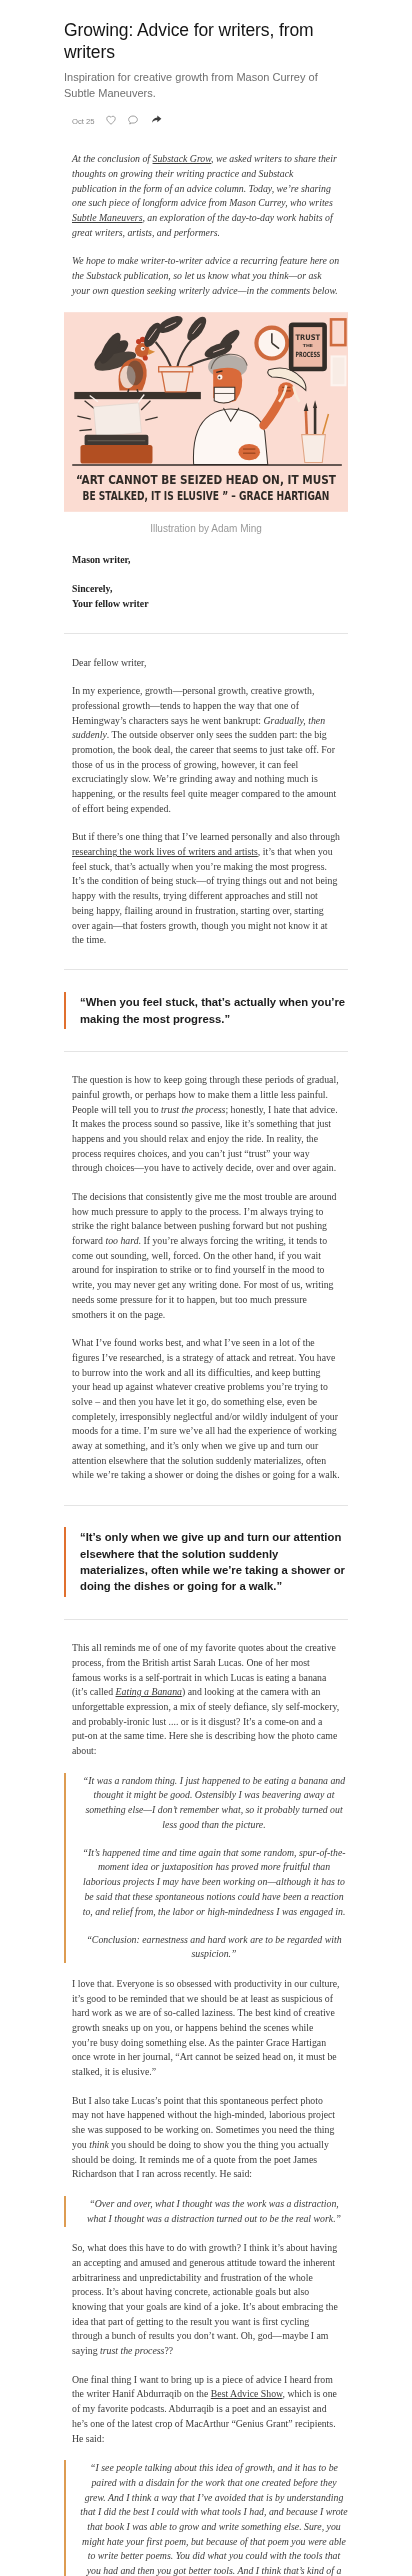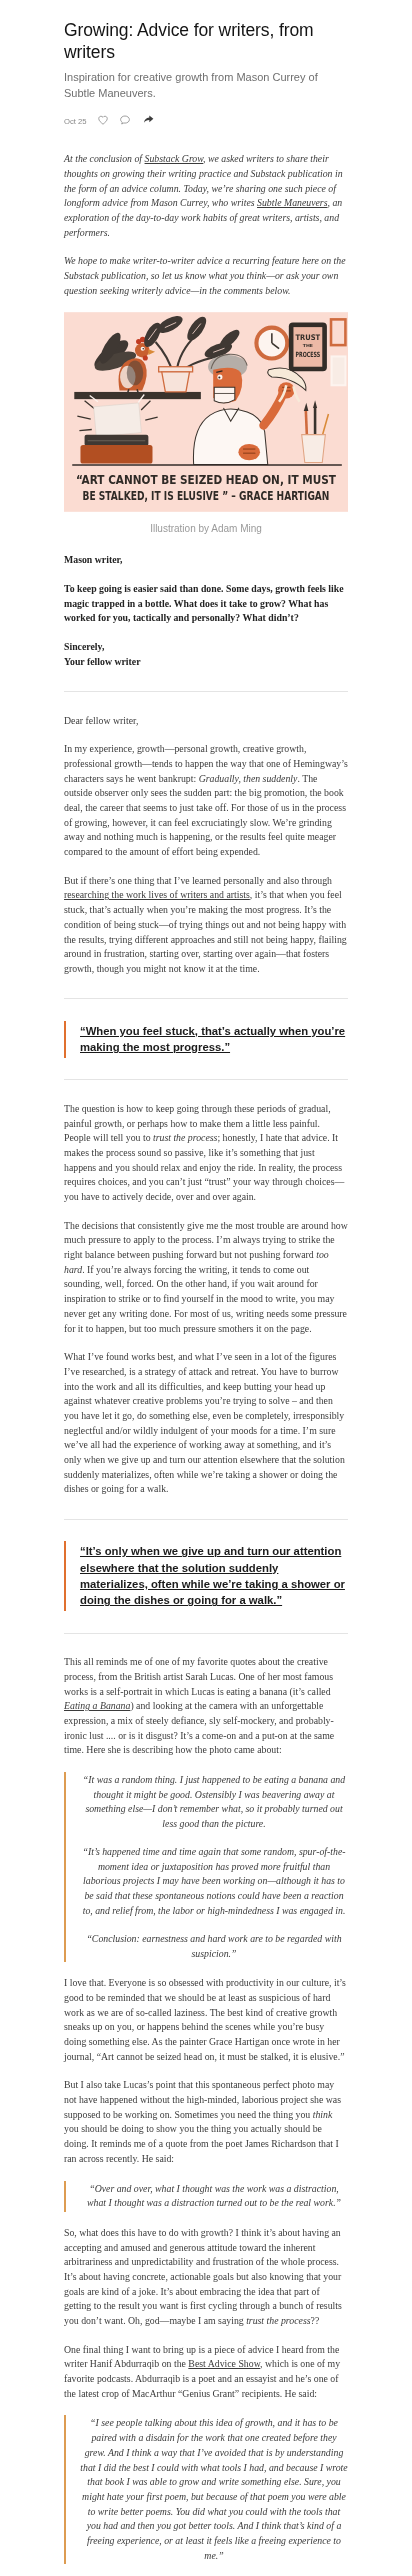--- a/index.html
+++ b/index.html
@@ -2,29 +2,29 @@
 <html style="font-size:8.2px"><head>
 <meta charset="utf-8">
 <style>
   * { box-sizing: border-box; }
   body { margin:0; background:#fff; font-family:"Liberation Sans", sans-serif; color:#1a1a1a; }
   .page { width:412px; margin:0 auto; background:#fff; }
   .content { width:284px; margin:0 auto; padding-top:18.5px; }
 
   h1.title { font-size:17.5px; line-height:1.27; font-weight:400; color:#141414; margin:0 0 7.2px; letter-spacing:-0.1px; }
   .subtitle { font-size:11px; line-height:1.4; color:#6f6f6f; margin:0 0 12.4px; font-weight:400; }
-  .meta-row { display:flex; align-items:center; gap:10.3px; color:#8a8a8a; font-size:7.7px; margin:0 0 23px; }
+  .meta-row { display:flex; align-items:center; gap:10.3px; color:#8a8a8a; font-size:7.7px; margin:0 8px 23px; }
   .icon-btn { background:none; border:none; padding:0; cursor:pointer; display:inline-flex; align-items:center; }
 
-  .para { font-family:"Liberation Serif", serif; font-size:9.8px; line-height:1.5; color:#3b3b3b; margin:0 0 14px; }
+  .para { font-family:"Liberation Serif", serif; font-size:9.8px; line-height:1.5; color:#3b3b3b; margin:0 8px 14px; }
   .para.italic { font-style:italic; }
   .para.bold { font-weight:700; color:#232323; }
   .rule { border:none; border-top:0.5px solid #e4e4e4; margin:21.6px 0; }
 
-  .pullquote { margin:0 0 14px; padding:2.1px 0 2.1px 14px; border-left:2.1px solid #e0702f;text-decoration:underline; }
+  .pullquote { margin:0 0 14px; padding:2.1px 0 2.1px 14px; border-left:2.1px solid #e0702f; }
   .pullquote p { margin:0; font-family:"Liberation Sans", sans-serif; font-weight:700; font-size:11.3px; line-height:1.45; color:#1c1c1c; }
 
   .serif-quote { margin:0 0 14px; padding:1px 0 1px 14px; border-left:2.1px solid #dd9c52;text-align:center; }
   .serif-quote p { font-family:"Liberation Serif", serif; font-style:italic; font-size:9.8px; line-height:1.5; color:#3b3b3b; margin:0 0 13.4px; }
   .serif-quote p:last-child { margin-bottom:0; }
 
   a.link { color:inherit; text-decoration:underline; cursor:pointer; }
 
   figure { margin:5.2px 0 0; }
   .fig-caption { text-align:center; color:#9a9a9a; font-size:10px; margin:8.2px 0 19.6px; font-family:"Liberation Sans", sans-serif; }
@@ -182,21 +182,20 @@
         <g>
           <text x="276" y="334" text-anchor="middle" font-family="DejaVu Sans, sans-serif" font-weight="bold" font-size="23" fill="#2f2a26" textLength="505" lengthAdjust="spacingAndGlyphs">“ART CANNOT BE SEIZED HEAD ON, IT MUST</text>
           <text x="276" y="366" text-anchor="middle" font-family="DejaVu Sans, sans-serif" font-weight="bold" font-size="23" fill="#2f2a26" textLength="480" lengthAdjust="spacingAndGlyphs">BE STALKED, IT IS ELUSIVE ” – GRACE HARTIGAN</text>
         </g>
       </svg>
       <figcaption class="fig-caption">Illustration by Adam Ming</figcaption>
     </figure>
 
     <div>
         <p class="para bold">Mason writer,</p>
-        <p class="para bold">To keep going is easier said than done. Some days, growth feels like magic trapped in a bottle. What does it take to grow? What has worked for you, tactically and personally? What didn’t?</p>
         <p class="para bold">Sincerely,<br>Your fellow writer</p>
         <hr class="rule">
         <p class="para">Dear fellow writer,</p>
         <p class="para">In my experience, growth—personal growth, creative growth, professional growth—tends to happen the way that one of Hemingway’s characters says he went bankrupt: <em>Gradually, then suddenly</em>. The outside observer only sees the sudden part: the big promotion, the book deal, the career that seems to just take off. For those of us in the process of growing, however, it can feel excruciatingly slow. We’re grinding away and nothing much is happening, or the results feel quite meager compared to the amount of effort being expended.</p>
         <p class="para">But if there’s one thing that I’ve learned personally and also through <a class="link">researching the work lives of writers and artists</a>, it’s that when you feel stuck, that’s actually when you’re making the most progress. It’s the condition of being stuck—of trying things out and not being happy with the results, trying different approaches and still not being happy, flailing around in frustration, starting over, starting over again—that fosters growth, though you might not know it at the time.</p>
         <hr class="rule">
         <blockquote class="pullquote">
           <p>“When you feel stuck, that’s actually when you’re making the most progress.”</p>
         </blockquote>
         <hr class="rule">

